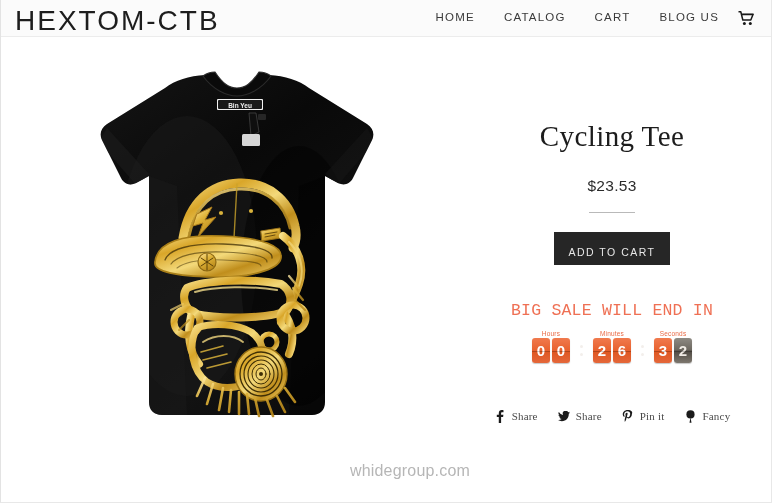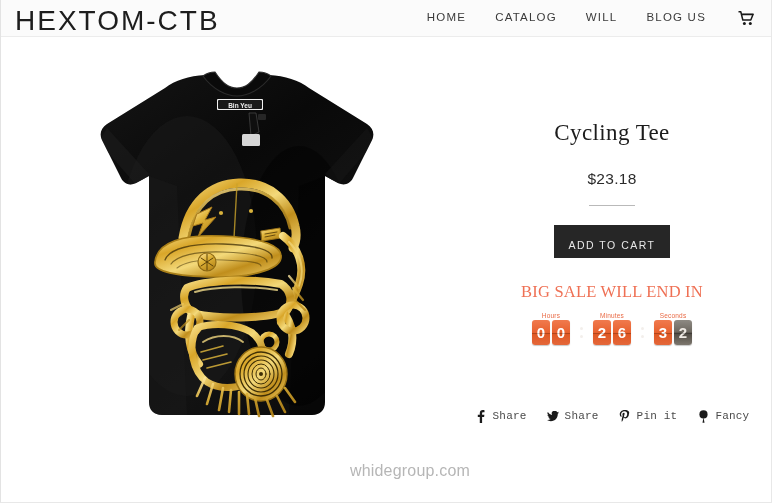--- a/index.html
+++ b/index.html
@@ -28,21 +28,21 @@
   }
   .logo {
     position:absolute; left:14px; top:5px;
     font-family:"Liberation Sans", sans-serif;
     font-size:28px; font-weight:300;
     letter-spacing:2.0px;
     color:#1d1d1d;
     white-space:nowrap;
   }
   .nav {
-    position:absolute; right:65px; top:11px;
+    position:absolute; right:52px; top:11px;
     display:flex; align-items:center; gap:29px;
   }
   .nav-link {
     font-size:11.5px; font-weight:400;
     letter-spacing:1.2px;
     color:#3a3a3a;
     text-decoration:none;
     white-space:nowrap;
   }
   .cart-btn {
@@ -67,21 +67,21 @@
 
   
   .product-info {
     position:absolute;
     left:466px; top:120px;
     width:290px;
     text-align:center;
   }
   .product-title {
     font-family:"Liberation Serif", serif;
-    font-size:23px; font-weight:400;
+    font-size:29px; font-weight:400;
     color:#1c1c1c;
     letter-spacing:0.4px;
     line-height:1.15;
   }
   .product-price {
     margin-top:24px;
     font-family:"Liberation Sans", sans-serif;
     font-size:15.5px; font-weight:400;
     color:#2b2b2b;
     letter-spacing:0.3px;
@@ -102,22 +102,22 @@
     font-size:10.5px;
     letter-spacing:1.5px;
     cursor:pointer;
     line-height:33px;
     text-align:center;
     padding:4px;
   }
 
   
   .sale-heading {
-    margin-top:24px;
-    font-family:Liberation Serif, serif;
+    margin-top:36px;
+    font-family:Liberation Mono, monospace;
     font-size:16.5px;
     letter-spacing:0.2px;
     color:#ef7054;
     white-space:nowrap;
   }
   .countdown {
     margin-top:10px;
     display:flex;
     justify-content:center;
     align-items:flex-end;
@@ -186,21 +186,21 @@
   .share-item {
     display:flex; align-items:center; gap:6px;
     text-decoration:none;
   }
   .share-item .glyph {
     display:flex; align-items:center; justify-content:center;
     width:12px; height:14px;
     color:#1b1b1b;
   }
   .share-item .txt {
-    font-family:Liberation Mono, monospace;
+    font-family:Liberation Serif, serif;
     font-size:11px;
     color:#4a4a4a;
     letter-spacing:0.2px;
     white-space:nowrap;
   }
 
   
   .watermark {
     position:absolute;
     left:0; bottom:22px;
@@ -218,21 +218,21 @@
 <body>
 
 <div class="page">
 
   <div class="header">
     <div class="logo">HEXTOM-CTB</div>
 
     <div class="nav">
       <a class="nav-link" href="#">HOME</a>
       <a class="nav-link" href="#">CATALOG</a>
-      <a class="nav-link" href="#">WILL</a>
+      <a class="nav-link" href="#">CART</a>
       <a class="nav-link" href="#">BLOG US</a>
     </div>
 
     <div class="cart-btn">
       <span>
         <svg width="17" height="15" viewBox="0 0 17 15" fill="none">
           <path d="M0.5 0.8h2.3l2.0 8.2h8.0l2.2-5.6H4.3" stroke="#1a1a1a" stroke-width="1.5" fill="none" stroke-linejoin="round"></path>
           <rect x="4.0" y="2.6" width="11.6" height="1.2" fill="#1a1a1a"></rect>
           <circle cx="6.4" cy="12.6" r="1.5" fill="#1a1a1a"></circle>
           <circle cx="12.3" cy="12.6" r="1.5" fill="#1a1a1a"></circle>
@@ -362,21 +362,21 @@
           <path d="M146 238 L134 244 M148 246 L136 254 M152 254 L142 264" stroke="url(#gold2)" stroke-width="2" opacity="0.7"></path>
         </g>
       </svg>
     </div>
   </div>
 
   <div class="product-info">
 
     <h1 class="product-title">Cycling Tee</h1>
 
-    <div class="product-price">$23.18</div>
+    <div class="product-price">$23.53</div>
 
     <div class="rule"></div>
 
     <button class="add-to-cart">ADD TO CART</button>
 
     <div class="sale-heading">BIG SALE WILL END IN</div>
 
     <div class="countdown">
 
       <div class="cd-group">

